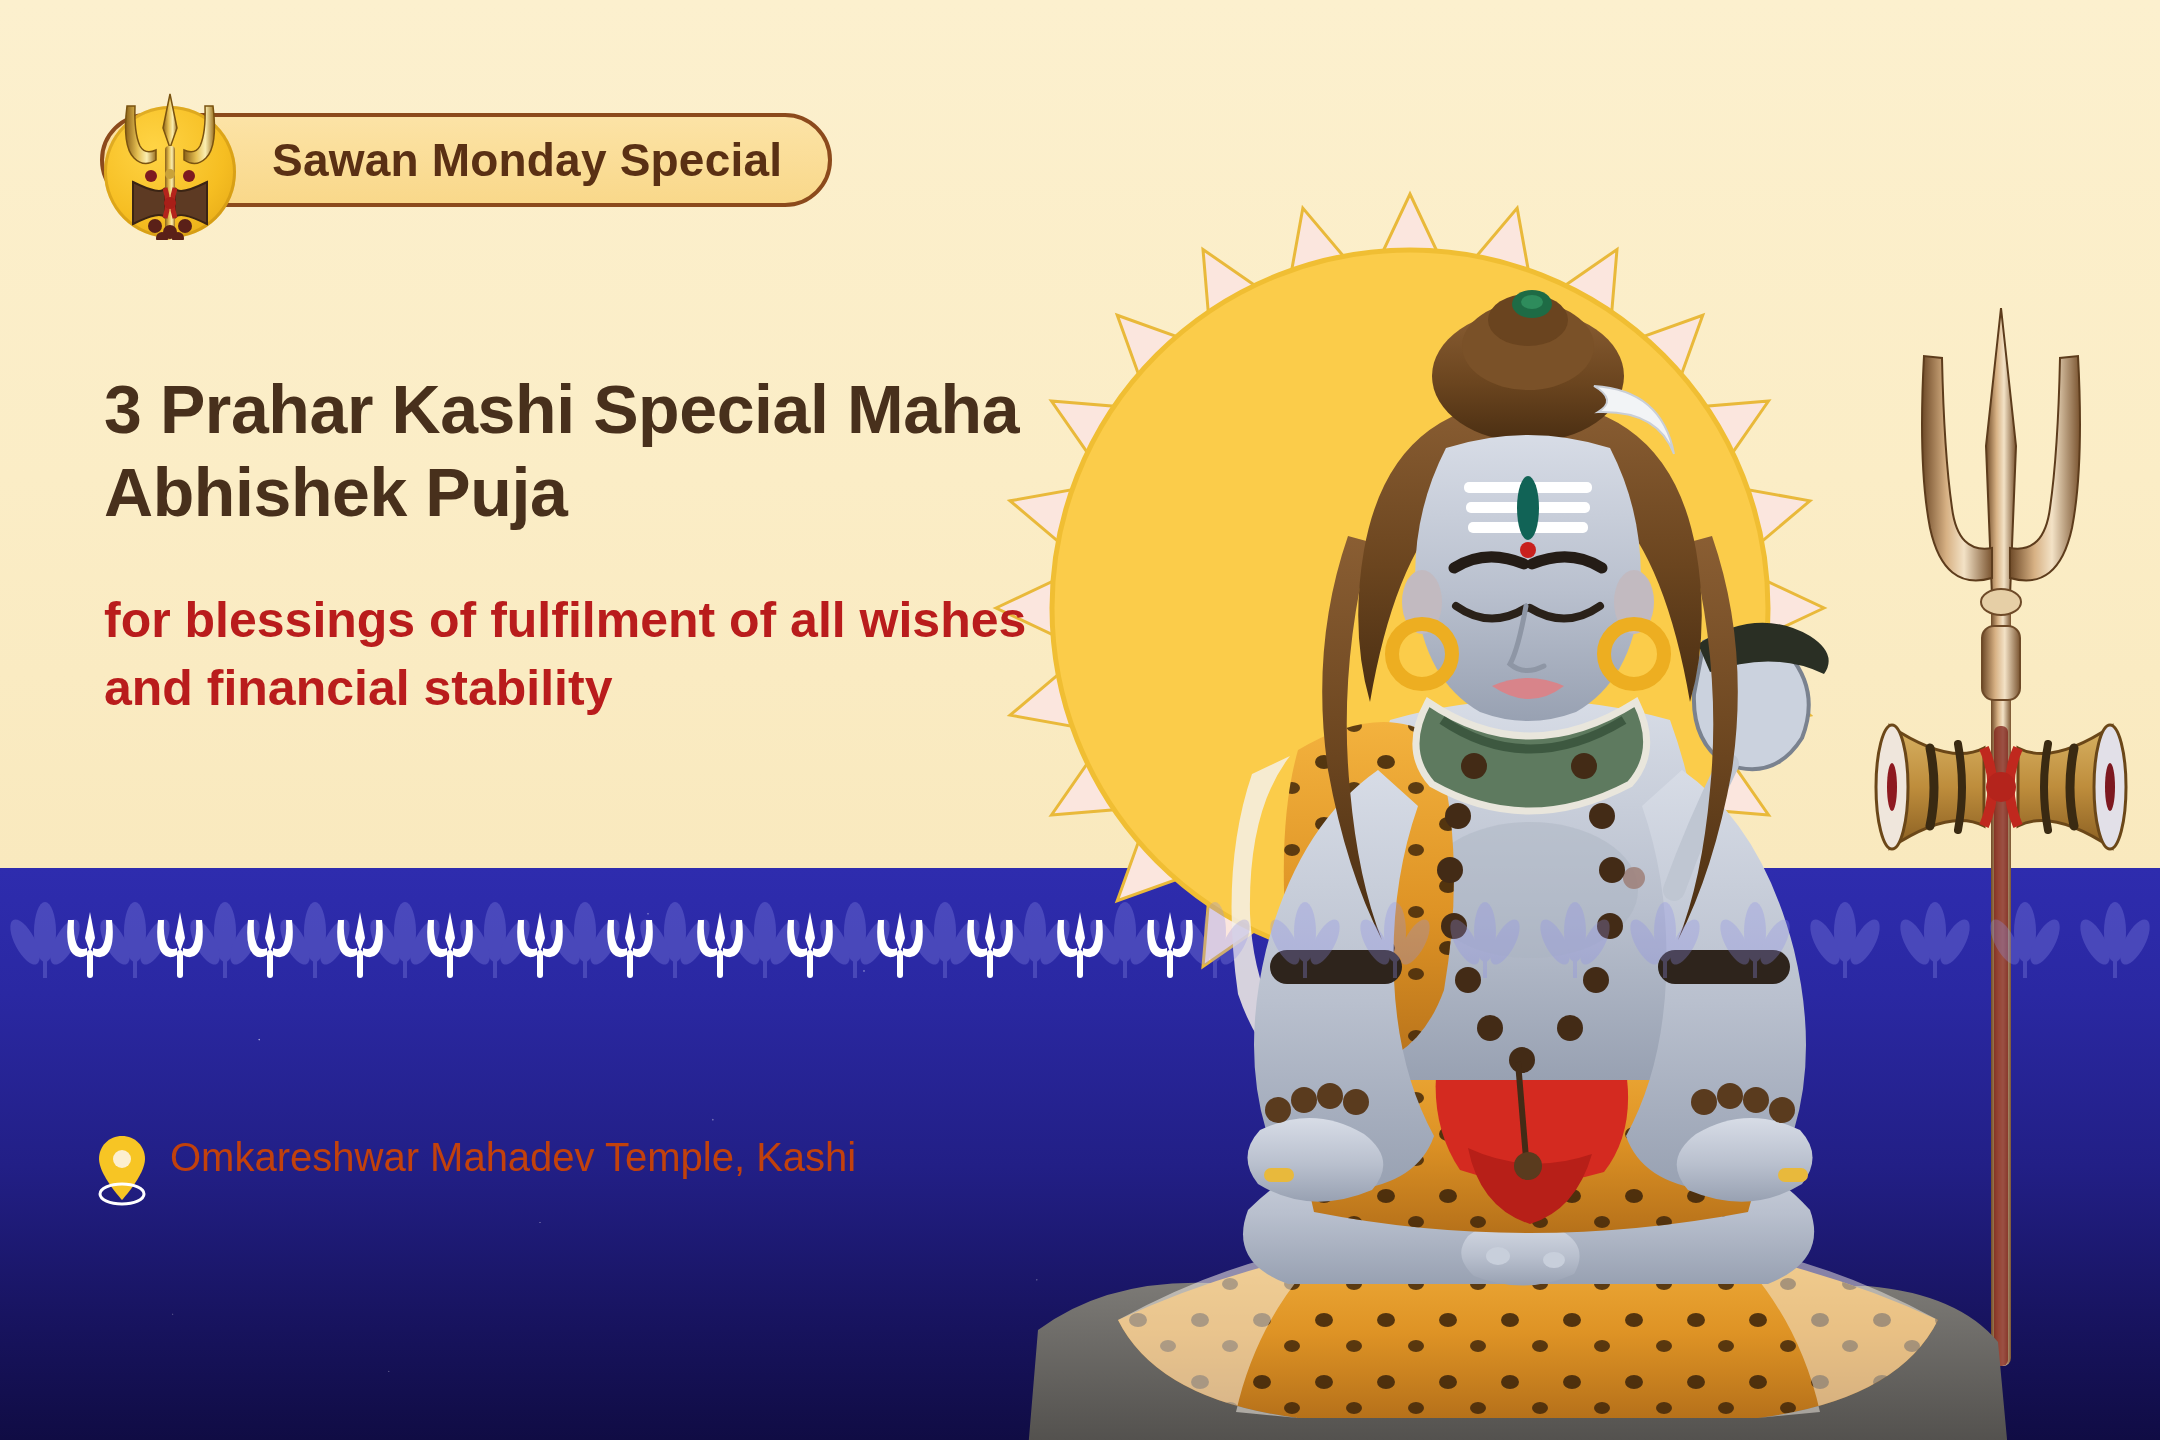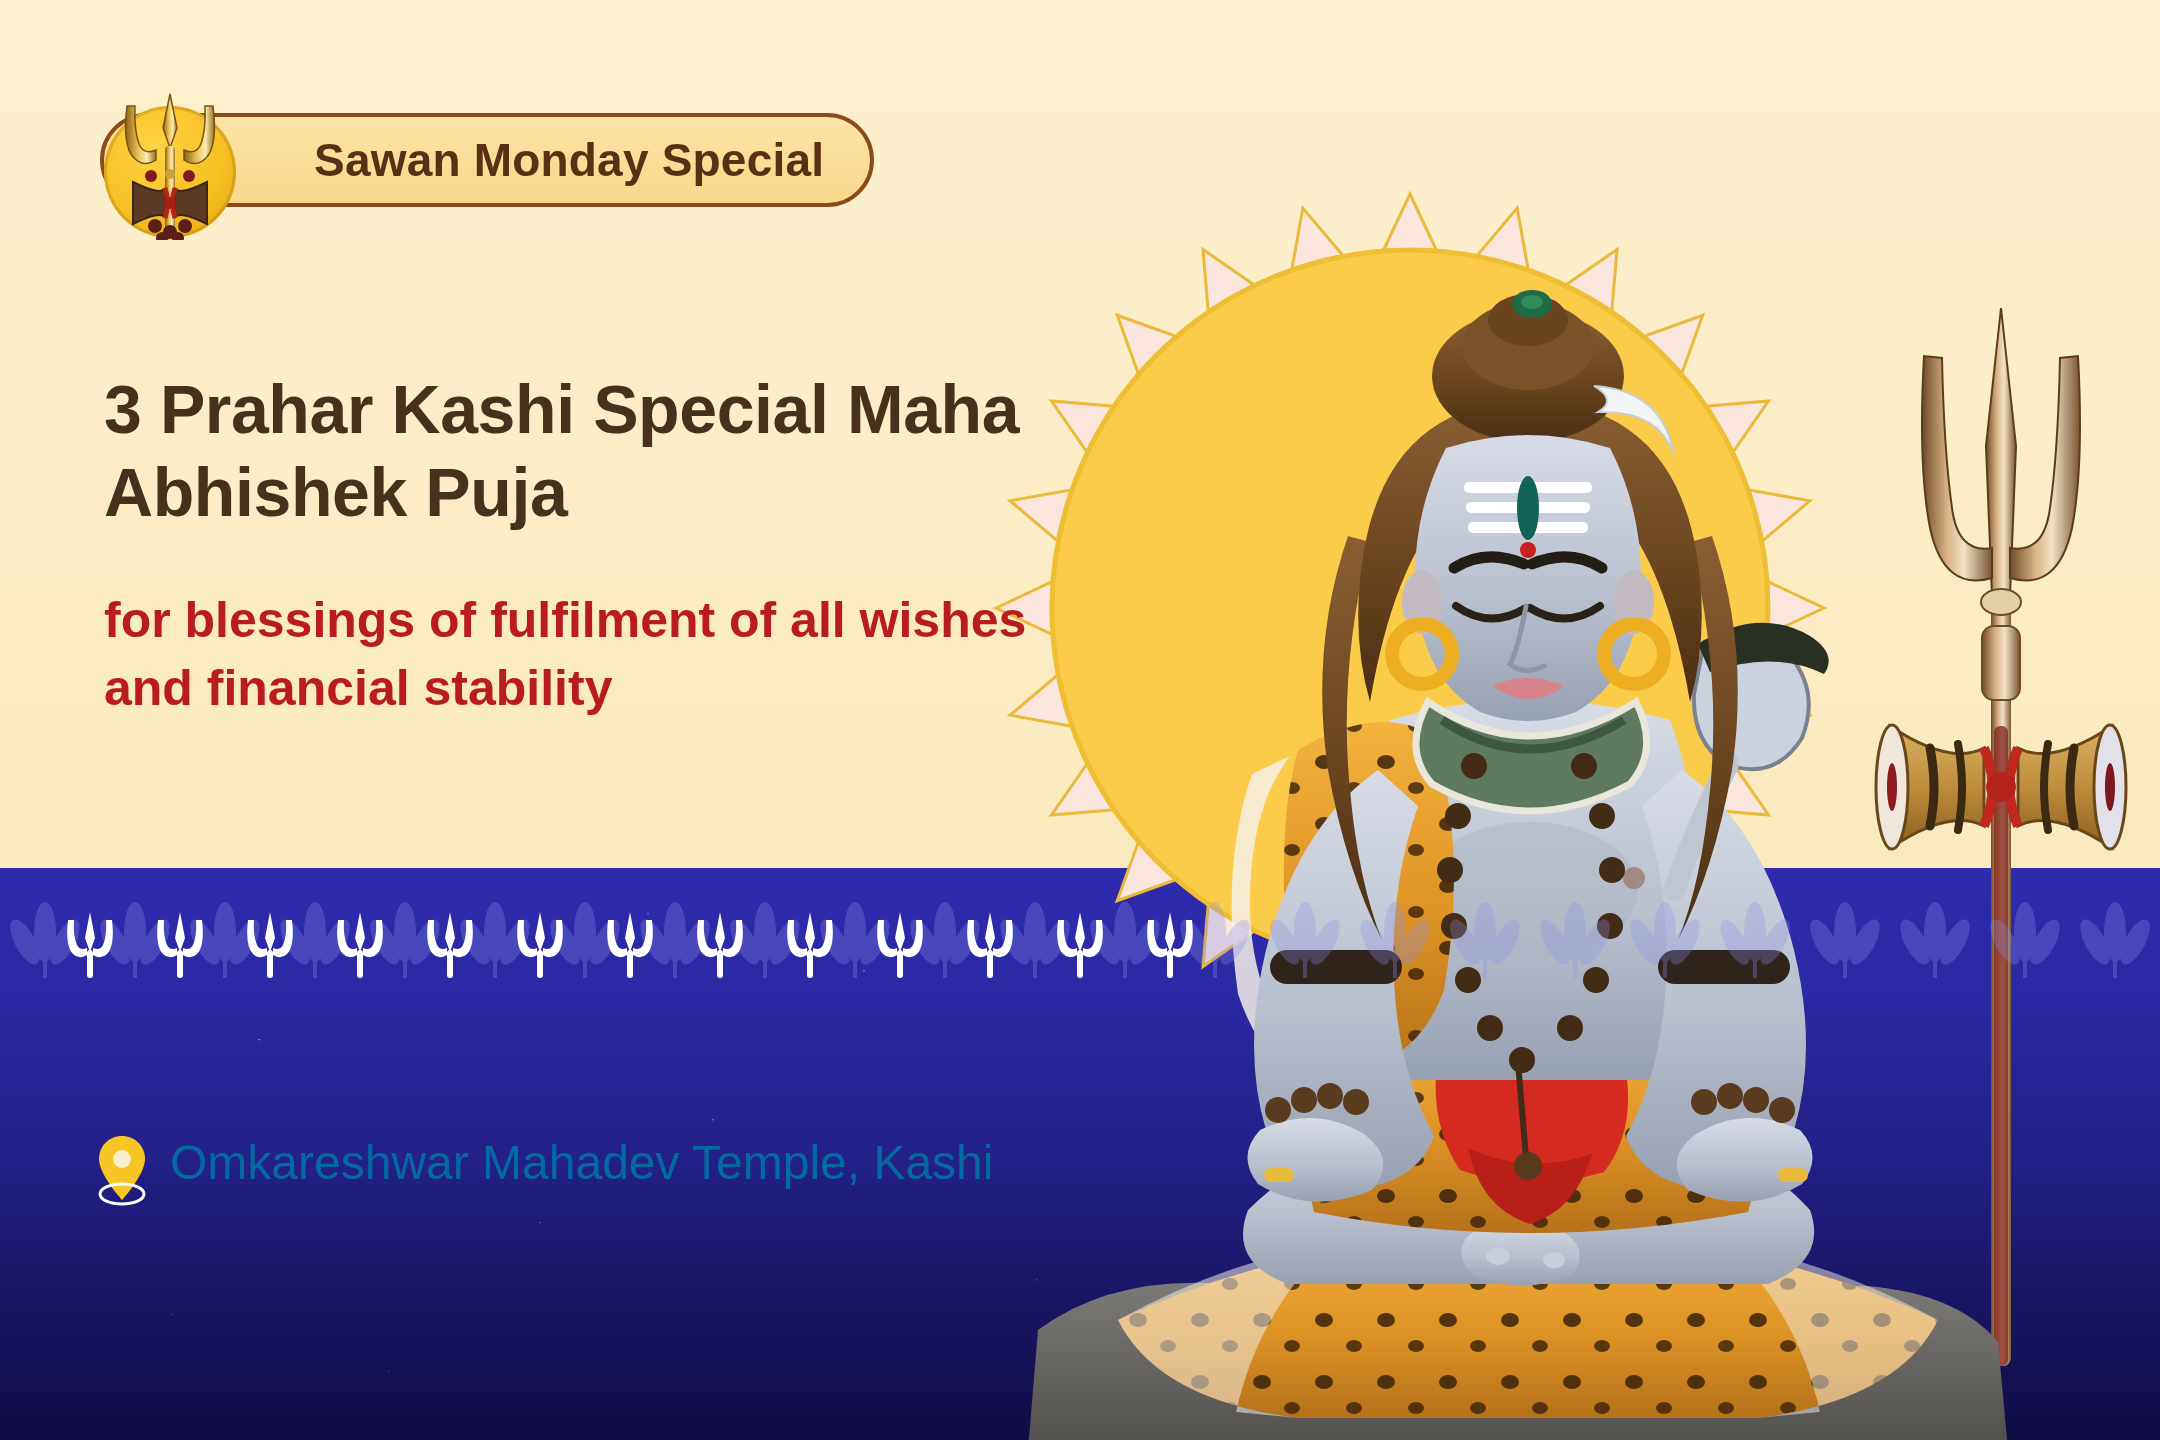--- a/index.html
+++ b/index.html
@@ -67,21 +67,21 @@
     height:94px;
     background:linear-gradient(180deg,#FCE3A6 0%,#F9D88A 100%);
     border:4px solid #8C4A1C;
     border-radius:48px;
     display:flex; align-items:center;
     padding:0 46px 0 168px;
     margin-left:-4px;
   }
   .badge-text{
     font-size:46px; font-weight:700; color:#5A3014;
-    letter-spacing:.2px; white-space:nowrap;margin-left:42px;
+    letter-spacing:.2px; white-space:nowrap;
   }
   .badge-logo{
     position:absolute; left:0; top:20px;
     width:132px; height:132px; border-radius:50%;
     background:radial-gradient(circle at 38% 32%,#FFD445 0%,#F6BE22 58%,#E0A313 100%);
     box-shadow:inset 0 0 0 3px rgba(176,120,10,.35);
     display:flex; align-items:center; justify-content:center;
     overflow:visible; z-index:3;
   }
 
@@ -97,21 +97,21 @@
     color:#b91c1c;
   }
 
   
   .location{
     position:absolute; left:96px; top:1128px; width:900px;
     display:flex; align-items:flex-start; gap:22px;
   }
   .pin-icon{ flex:0 0 auto; margin-top:6px; }
   .location-text{
-    font-size:48px; line-height:1.46; font-weight:400; color:#0369a1;
+    font-size:40px; line-height:1.46; font-weight:400; color:#c2410c;
   }
 
   
   .art{
     position:absolute; right:0; top:0; width:1180px; height:1440px;
     overflow:hidden;
   }
   .sun-halo{ position:absolute; left:-20px; top:158px; }
   .deity{ position:absolute; left:18px; top:250px; }
   .staff{ position:absolute; right:28px; top:296px; }

